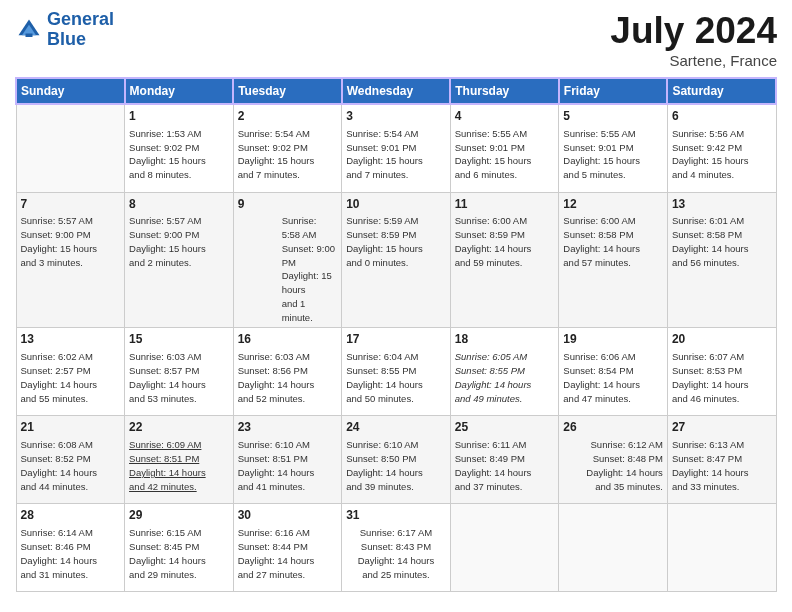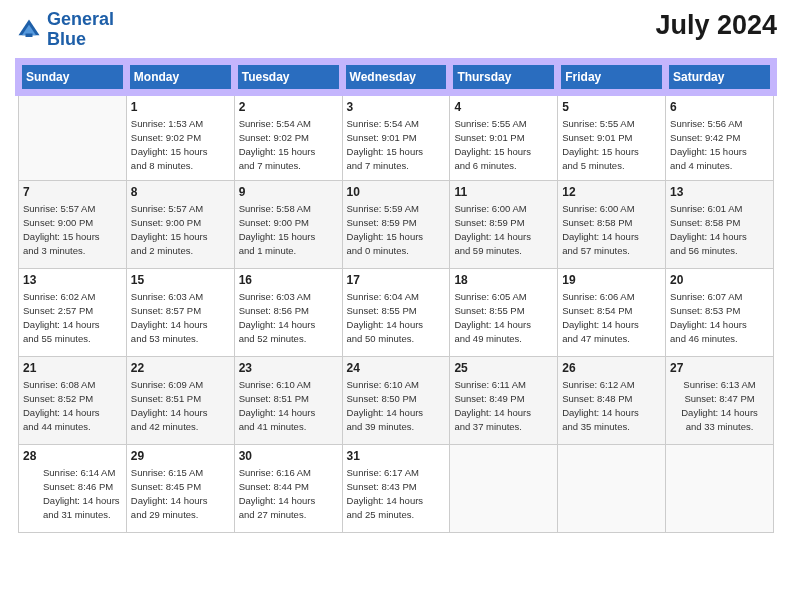--- a/index.html
+++ b/index.html
@@ -38,42 +38,42 @@
       color: #1e5fa8;
     }
     .logo-icon {
       width: 28px;
       height: 28px;
     }
     .title-block {
       text-align: right;
     }
     .month-year {
-      font-size: 27px;
+      font-size: 37px;
       font-weight: bold;
       color: #1a1a1a;
     }
     .location {
       font-size: 15px;
       color: #444;
     }
     .calendar {
       width: 100%;
       border-collapse: collapse;
       flex: 1;
       font-size: 10px;
     }
     .calendar thead tr th {
       background-color: #2a6dbf;
       color: #fff;
       font-size: 12px;
       font-weight: bold;
       padding: 5px 4px;
       text-align: left;
-      border: 7px solid #c4b5fd;
+      border: 2px solid #c4b5fd;
     }
     .calendar tbody tr td {
       vertical-align: top;
       border: 1px solid #ccc;
       padding: 3px 4px;
       width: calc(100% / 7);
       height: 88px;
       color: #222;
       line-height: 1.4;
     }
@@ -112,20 +112,21 @@
         <polygon points="16,10 24,22 8,22" fill="#5599dd"></polygon>
         <rect x="12" y="20" width="8" height="4" fill="#1e5fa8"></rect>
       </svg>
       <div class="logo-text">
         <div><span>General</span></div>
         <div style="color:#1e5fa8"><span>Blue</span></div>
       </div>
     </div>
     <div class="title-block">
       <div class="month-year">July 2024</div>
+      <div class="location">Sartene, France</div>
     </div>
   </div>
 
   <table class="calendar">
     <thead>
       <tr>
       <th>Sunday</th>
           <th>Monday</th>
           <th>Tuesday</th>
           <th>Wednesday</th>
@@ -190,21 +191,21 @@
           </td>
           <td>
             <span class="day-num">8</span>
             <div class="day-info" style="white-space: pre-line;">Sunrise: 5:57 AM
 Sunset: 9:00 PM
 Daylight: 15 hours
 and 2 minutes.</div>
           </td>
           <td>
             <span class="day-num">9</span>
-            <div class="day-info" style="white-space: pre-line;">Sunrise: 5:58 AM
+            <div class="day-info" style="white-space: pre-line; margin-left: 44px;">Sunrise: 5:58 AM
 Sunset: 9:00 PM
 Daylight: 15 hours
 and 1 minute.</div>
           </td>
           <td>
             <span class="day-num">10</span>
             <div class="day-info" style="white-space: pre-line;">Sunrise: 5:59 AM
 Sunset: 8:59 PM
 Daylight: 15 hours
 and 0 minutes.</div>
@@ -255,21 +256,21 @@
           </td>
           <td>
             <span class="day-num">17</span>
             <div class="day-info" style="white-space: pre-line;">Sunrise: 6:04 AM
 Sunset: 8:55 PM
 Daylight: 14 hours
 and 50 minutes.</div>
           </td>
           <td>
             <span class="day-num">18</span>
-            <div class="day-info" style="white-space: pre-line;">Sunrise: 6:05 AM
+            <div class="day-info" style="white-space: pre-line; font-style: italic;">Sunrise: 6:05 AM
 Sunset: 8:55 PM
 Daylight: 14 hours
 and 49 minutes.</div>
           </td>
           <td>
             <span class="day-num">19</span>
             <div class="day-info" style="white-space: pre-line;">Sunrise: 6:06 AM
 Sunset: 8:54 PM
 Daylight: 14 hours
 and 47 minutes.</div>
@@ -285,21 +286,21 @@
         <tr>
           <td>
             <span class="day-num">21</span>
             <div class="day-info" style="white-space: pre-line;">Sunrise: 6:08 AM
 Sunset: 8:52 PM
 Daylight: 14 hours
 and 44 minutes.</div>
           </td>
           <td>
             <span class="day-num">22</span>
-            <div class="day-info" style="white-space: pre-line;">Sunrise: 6:09 AM
+            <div class="day-info" style="white-space: pre-line; text-decoration: underline;">Sunrise: 6:09 AM
 Sunset: 8:51 PM
 Daylight: 14 hours
 and 42 minutes.</div>
           </td>
           <td>
             <span class="day-num">23</span>
             <div class="day-info" style="white-space: pre-line;">Sunrise: 6:10 AM
 Sunset: 8:51 PM
 Daylight: 14 hours
 and 41 minutes.</div>
@@ -313,58 +314,58 @@
           </td>
           <td>
             <span class="day-num">25</span>
             <div class="day-info" style="white-space: pre-line;">Sunrise: 6:11 AM
 Sunset: 8:49 PM
 Daylight: 14 hours
 and 37 minutes.</div>
           </td>
           <td>
             <span class="day-num">26</span>
-            <div class="day-info" style="white-space: pre-line;">Sunrise: 6:12 AM
+            <div class="day-info" style="white-space: pre-line; text-align: right;">Sunrise: 6:12 AM
 Sunset: 8:48 PM
 Daylight: 14 hours
 and 35 minutes.</div>
           </td>
           <td>
             <span class="day-num">27</span>
-            <div class="day-info" style="white-space: pre-line; text-align: center;">Sunrise: 6:13 AM
+            <div class="day-info" style="white-space: pre-line;">Sunrise: 6:13 AM
 Sunset: 8:47 PM
 Daylight: 14 hours
 and 33 minutes.</div>
           </td>
         </tr>
         <tr>
           <td>
             <span class="day-num">28</span>
-            <div class="day-info" style="white-space: pre-line; margin-left: 20px;">Sunrise: 6:14 AM
+            <div class="day-info" style="white-space: pre-line;">Sunrise: 6:14 AM
 Sunset: 8:46 PM
 Daylight: 14 hours
 and 31 minutes.</div>
           </td>
           <td>
             <span class="day-num">29</span>
             <div class="day-info" style="white-space: pre-line;">Sunrise: 6:15 AM
 Sunset: 8:45 PM
 Daylight: 14 hours
 and 29 minutes.</div>
           </td>
           <td>
             <span class="day-num">30</span>
             <div class="day-info" style="white-space: pre-line;">Sunrise: 6:16 AM
 Sunset: 8:44 PM
 Daylight: 14 hours
 and 27 minutes.</div>
           </td>
           <td>
             <span class="day-num">31</span>
-            <div class="day-info" style="white-space: pre-line;">Sunrise: 6:17 AM
+            <div class="day-info" style="white-space: pre-line; text-align: center;">Sunrise: 6:17 AM
 Sunset: 8:43 PM
 Daylight: 14 hours
 and 25 minutes.</div>
           </td>
           <td class="empty"></td>
           <td class="empty"></td>
           <td class="empty"></td>
         </tr>
       </tbody>
   </table>

